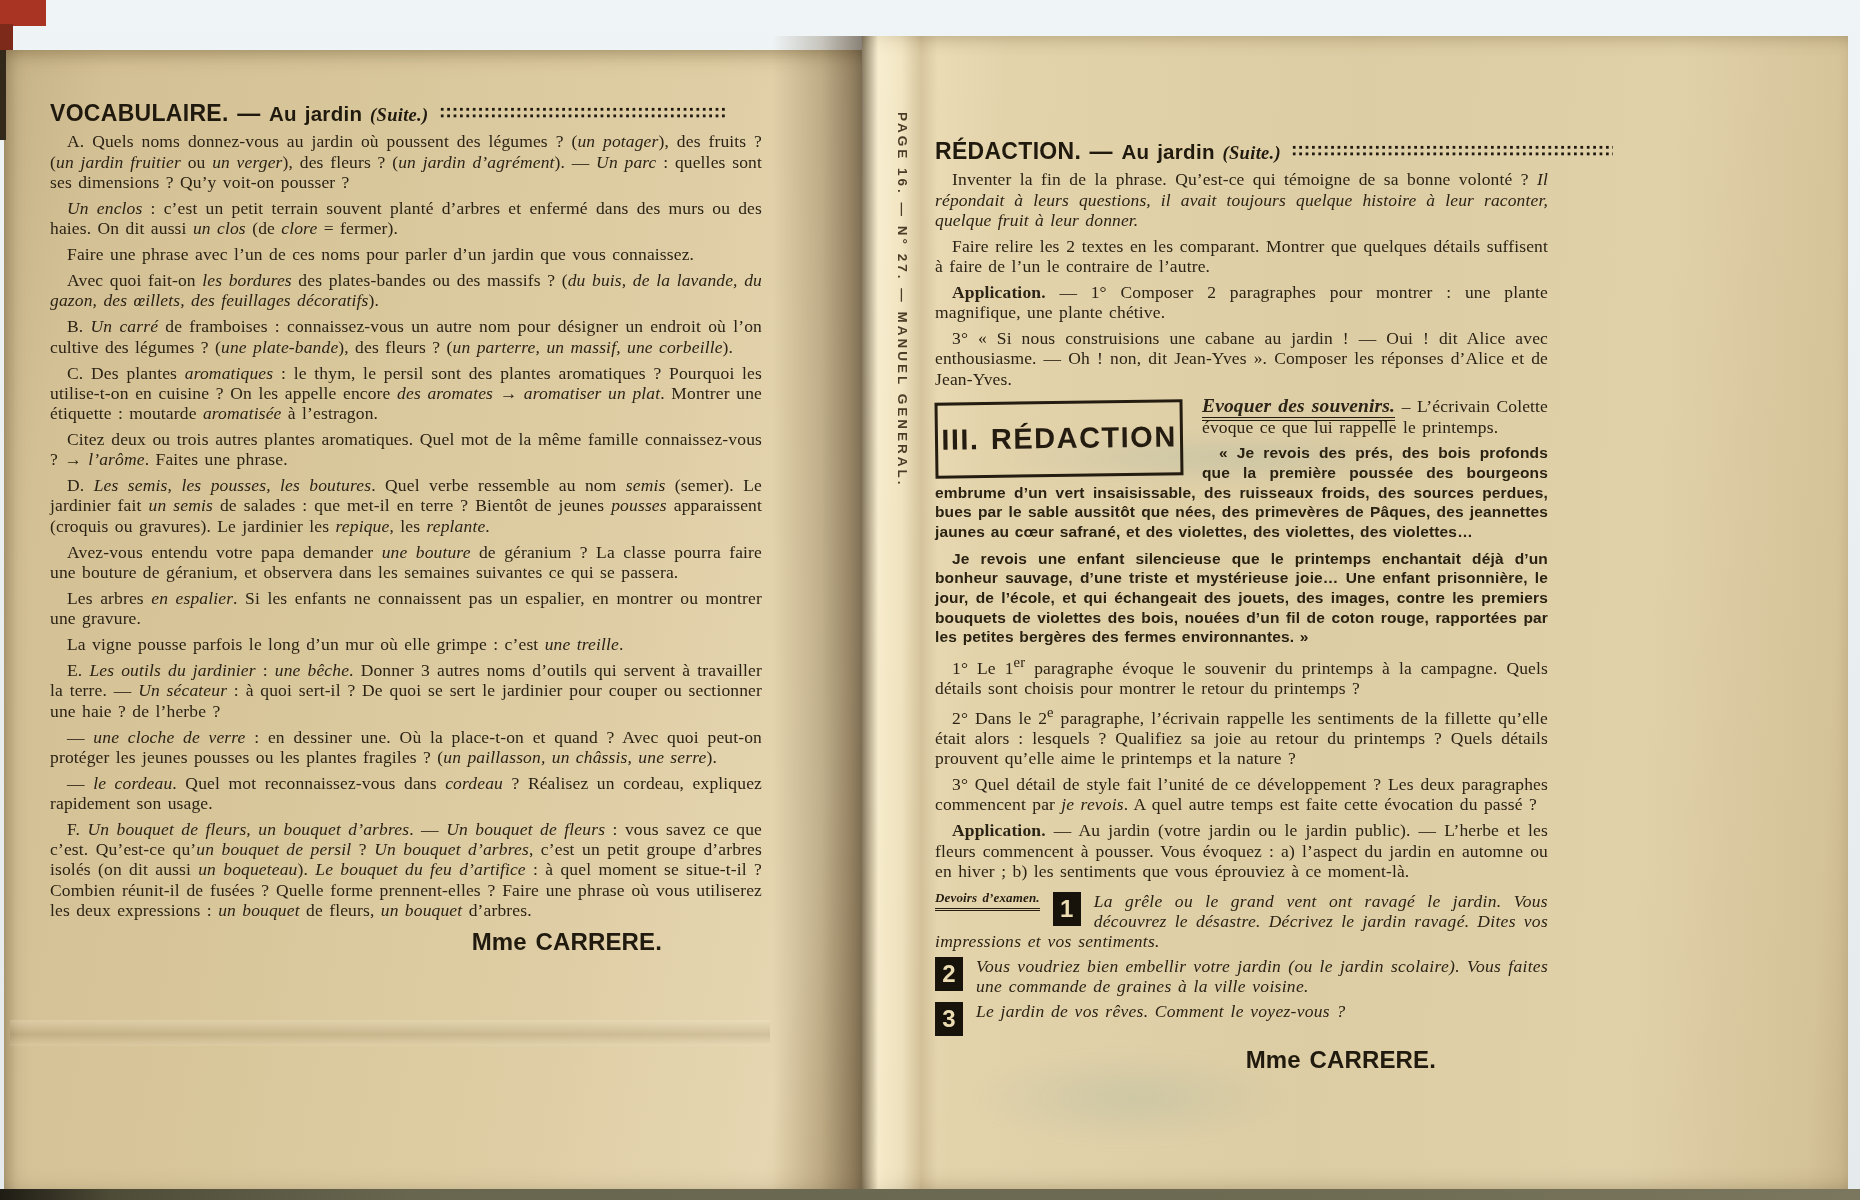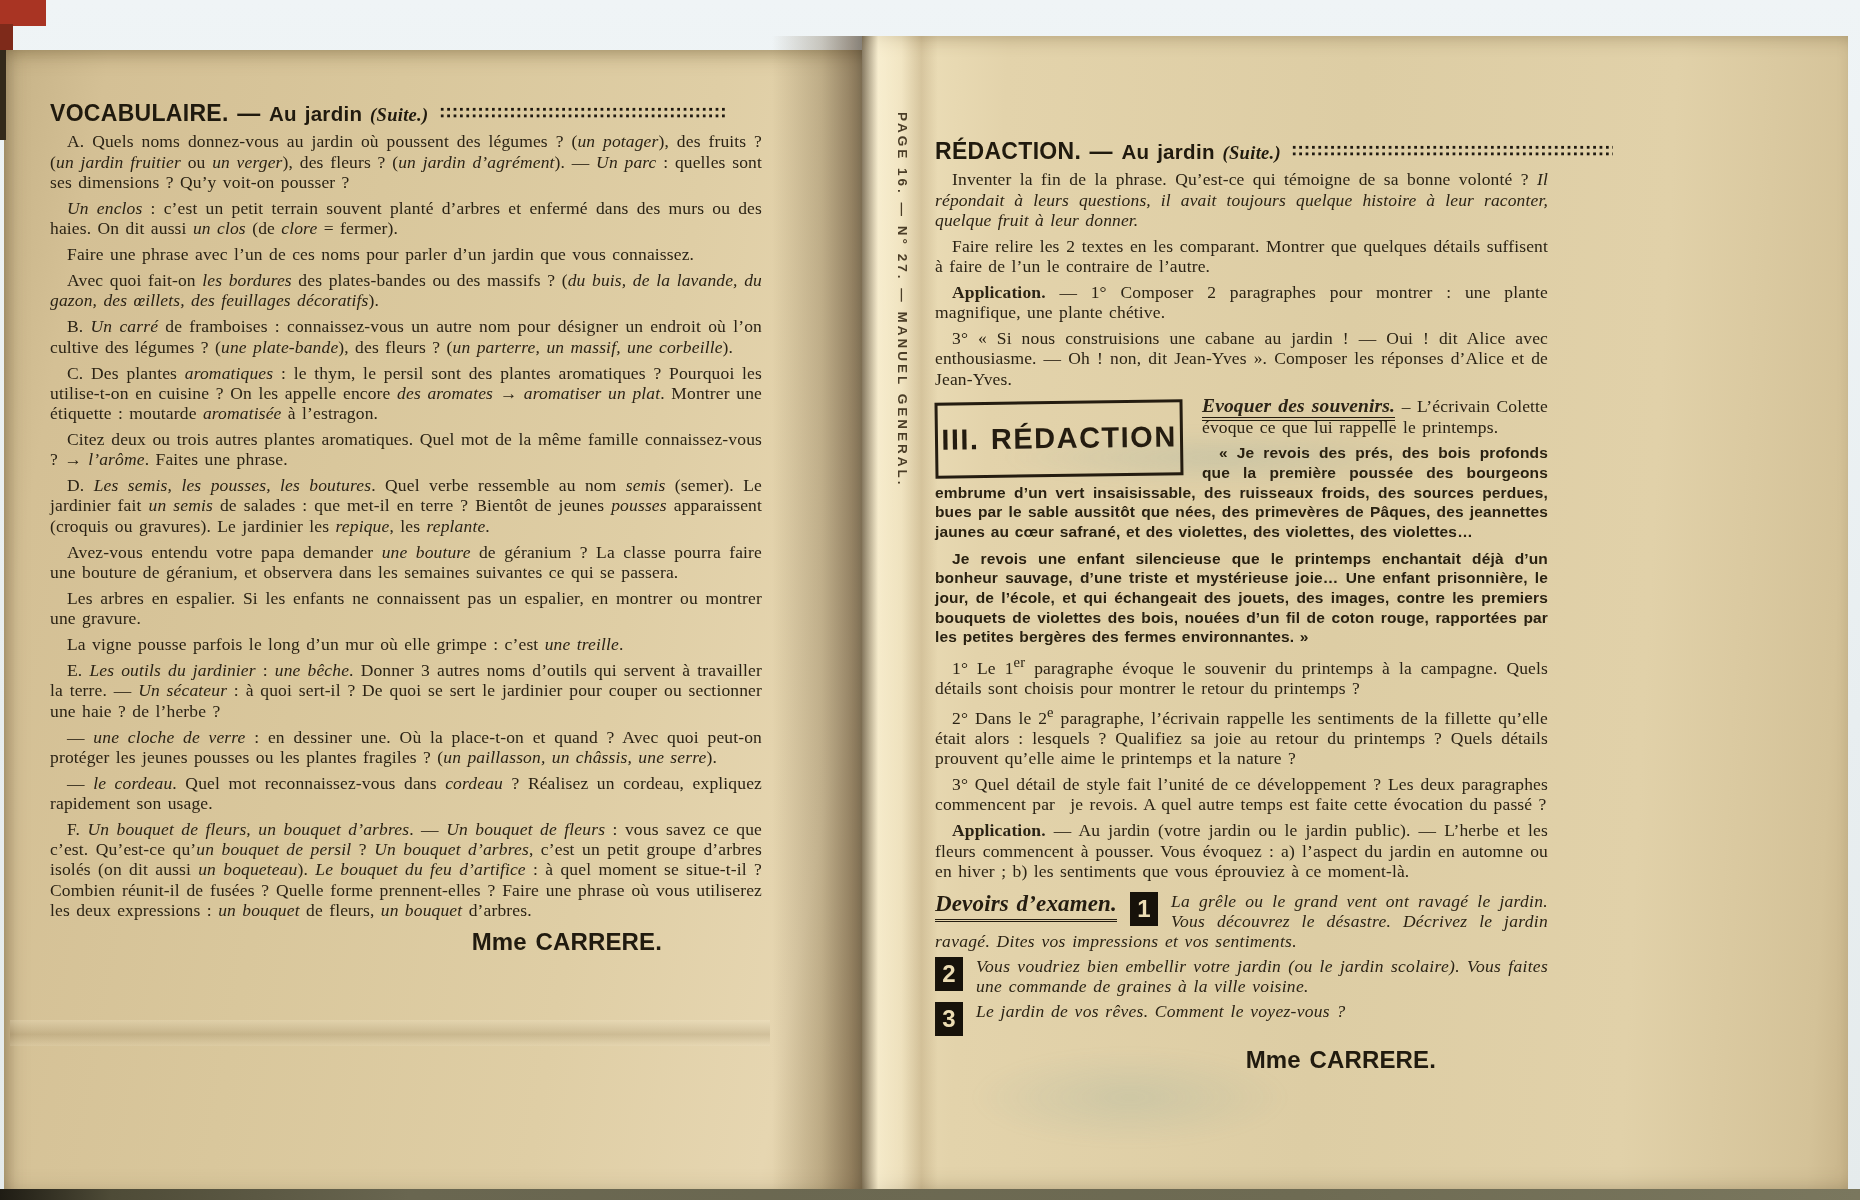--- a/index.html
+++ b/index.html
@@ -80,21 +80,21 @@
     display:flex; align-items:center; justify-content:center; margin:6px 19px 4px 0;
     font-family:"Liberation Sans",sans-serif; font-weight:bold; font-size:29px;
     letter-spacing:1.5px; color:#241c10; transform:rotate(-0.8deg); }
   .evoquer-para { margin:0 0 6px; text-indent:0; }
   .evoquer-head { font-weight:bold; font-style:italic; font-size:19.5px;
     border-bottom:4px double #241c10; padding-bottom:1px; }
   .quote { font-family:"Liberation Sans",sans-serif; font-weight:bold; font-size:15.5px;
            line-height:1.27; word-spacing:1.2px; margin:0 0 7px; text-indent:17px; color:#292111; }
 
   .devoirs-first { margin-top:10px; overflow:hidden; }
-  .devoirs-label { float:left; font-weight:bold; font-style:italic; font-size:23px;
+  .devoirs-label { float:left; font-weight:bold; font-style:italic; font-size:13px;
     border-bottom:3px double #241c10; padding-bottom:2px; margin-right:13px; color:#241c10; }
   .sq { float:left; background:#17120a; color:#ecdcb2; font-family:"Liberation Sans",sans-serif;
         font-weight:bold; font-size:24px; width:28px; height:34px; text-align:center;
         line-height:34px; margin:1px 13px 2px 0; }
   .devoir-text { font-style:italic; letter-spacing:.3px; }
   .devoir-item { overflow:hidden; margin-top:5px; }
 </style>
 </head>
 <body>
 
@@ -121,21 +121,21 @@
 
     <p class="para para-top"><span>A. Quels noms donnez-vous au jardin où poussent des légumes ? (</span><span style="font-style: italic;">un potager</span><span>), des fruits ? (</span><span style="font-style: italic;">un jardin fruitier</span><span> ou </span><span style="font-style: italic;">un verger</span><span>), des fleurs ? (</span><span style="font-style: italic;">un jardin d’agrément</span><span>). — </span><span style="font-style: italic;">Un parc</span><span> : quelles sont ses dimensions ? Qu’y voit-on pousser ?</span></p>
     <p class="para"><span style="font-style: italic;">Un enclos</span><span> : c’est un petit terrain souvent planté d’arbres et enfermé dans des murs ou des haies. On dit aussi </span><span style="font-style: italic;">un clos</span><span> (de </span><span style="font-style: italic;">clore</span><span> = fermer).</span></p>
     <p class="para"><span>Faire une phrase avec l’un de ces noms pour parler d’un jardin que vous connaissez.</span></p>
     <p class="para"><span>Avec quoi fait-on </span><span style="font-style: italic;">les bordures</span><span> des plates-bandes ou des massifs ? (</span><span style="font-style: italic;">du buis, de la lavande, du gazon, des œillets, des feuillages décoratifs</span><span>).</span></p>
     <p class="para para-top"><span>B. </span><span style="font-style: italic;">Un carré</span><span> de framboises : connaissez-vous un autre nom pour désigner un endroit où l’on cultive des légumes ? (</span><span style="font-style: italic;">une plate-bande</span><span>), des fleurs ? (</span><span style="font-style: italic;">un parterre, un massif, une corbeille</span><span>).</span></p>
     <p class="para para-top"><span>C. Des plantes </span><span style="font-style: italic;">aromatiques</span><span> : le thym, le persil sont des plantes aromatiques ? Pourquoi les utilise-t-on en cuisine ? On les appelle encore </span><span style="font-style: italic;">des aromates</span><span> → </span><span style="font-style: italic;">aromatiser un plat</span><span>. Montrer une étiquette : moutarde </span><span style="font-style: italic;">aromatisée</span><span> à l’estragon.</span></p>
     <p class="para"><span>Citez deux ou trois autres plantes aromatiques. Quel mot de la même famille connaissez-vous ? → </span><span style="font-style: italic;">l’arôme</span><span>. Faites une phrase.</span></p>
     <p class="para para-top"><span>D. </span><span style="font-style: italic;">Les semis, les pousses, les boutures</span><span>. Quel verbe ressemble au nom </span><span style="font-style: italic;">semis</span><span> (semer). Le jardinier fait </span><span style="font-style: italic;">un semis</span><span> de salades : que met-il en terre ? Bientôt de jeunes </span><span style="font-style: italic;">pousses</span><span> apparaissent (croquis ou gravures). Le jardinier les </span><span style="font-style: italic;">repique</span><span>, les </span><span style="font-style: italic;">replante</span><span>.</span></p>
     <p class="para"><span>Avez-vous entendu votre papa demander </span><span style="font-style: italic;">une bouture</span><span> de géranium ? La classe pourra faire une bouture de géranium, et observera dans les semaines suivantes ce qui se passera.</span></p>
-    <p class="para"><span>Les arbres </span><span style=" margin-top: 9px;">en espalier</span><span>. Si les enfants ne connaissent pas un espalier, en montrer ou montrer une gravure.</span></p>
+    <p class="para"><span>Les arbres </span><span style="font-style: italic; margin-top: 9px;">en espalier</span><span>. Si les enfants ne connaissent pas un espalier, en montrer ou montrer une gravure.</span></p>
     <p class="para"><span>La vigne pousse parfois le long d’un mur où elle grimpe : c’est </span><span style="font-style: italic;">une treille</span><span>.</span></p>
     <p class="para para-top"><span>E. </span><span style="font-style: italic;">Les outils du jardinier</span><span> : </span><span style="font-style: italic;">une bêche</span><span>. Donner 3 autres noms d’outils qui servent à travailler la terre. — </span><span style="font-style: italic;">Un sécateur</span><span> : à quoi sert-il ? De quoi se sert le jardinier pour couper ou sectionner une haie ? de l’herbe ?</span></p>
     <p class="para"><span>— </span><span style="font-style: italic;">une cloche de verre</span><span> : en dessiner une. Où la place-t-on et quand ? Avec quoi peut-on protéger les jeunes pousses ou les plantes fragiles ? (</span><span style="font-style: italic;">un paillasson, un châssis, une serre</span><span>).</span></p>
     <p class="para"><span>— </span><span style="font-style: italic;">le cordeau</span><span>. Quel mot reconnaissez-vous dans </span><span style="font-style: italic;">cordeau</span><span> ? Réalisez un cordeau, expliquez rapidement son usage.</span></p>
     <p class="para para-top"><span>F. </span><span style="font-style: italic;">Un bouquet de fleurs, un bouquet d’arbres</span><span>. — </span><span style="font-style: italic;">Un bouquet de fleurs</span><span> : vous savez ce que c’est. Qu’est-ce qu’</span><span style="font-style: italic;">un bouquet de persil</span><span> ? </span><span style="font-style: italic;">Un bouquet d’arbres</span><span>, c’est un petit groupe d’arbres isolés (on dit aussi </span><span style="font-style: italic;">un boqueteau</span><span>). </span><span style="font-style: italic;">Le bouquet du feu d’artifice</span><span> : à quel moment se situe-t-il ? Combien réunit-il de fusées ? Quelle forme prennent-elles ? Faire une phrase où vous utiliserez les deux expressions : </span><span style="font-style: italic;">un bouquet</span><span> de fleurs, </span><span style="font-style: italic;">un bouquet</span><span> d’arbres.</span></p>
 
     <div class="sig sig-left">Mme CARRERE.</div>
   </div>
 
   <div class="content content-right">
@@ -150,21 +150,21 @@
 
     <div class="box-redaction">III. RÉDACTION</div>
     <p class="para evoquer-para">
       <span class="evoquer-head">Evoquer des souvenirs.</span><span> – L’écrivain Colette évoque ce que lui rappelle le printemps.</span>
     </p>
     <p class="quote">« Je revois des prés, des bois profonds que la première poussée des bourgeons embrume d’un vert insaisissable, des ruisseaux froids, des sources perdues, bues par le sable aussitôt que nées, des primevères de Pâques, des jeannettes jaunes au cœur safrané, et des violettes, des violettes, des violettes…</p>
     <p class="quote">Je revois une enfant silencieuse que le printemps enchantait déjà d’un bonheur sauvage, d’une triste et mystérieuse joie… Une enfant prisonnière, le jour, de l’école, et qui échangeait des jouets, des images, contre les premiers bouquets de violettes des bois, nouées d’un fil de coton rouge, rapportées par les petites bergères des fermes environnantes. »</p>
 
     <p class="para q-para"><span>1° Le 1</span><sup>er</sup><span> paragraphe évoque le souvenir du printemps à la campagne. Quels détails sont choisis pour montrer le retour du printemps ?</span></p>
     <p class="para q-para"><span>2° Dans le 2</span><sup>e</sup><span> paragraphe, l’écrivain rappelle les sentiments de la fillette qu’elle était alors : lesquels ? Qualifiez sa joie au retour du printemps ? Quels détails prouvent qu’elle aime le printemps et la nature ?</span></p>
-    <p class="para q-para"><span>3° Quel détail de style fait l’unité de ce développement ? Les deux paragraphes commencent par </span><span style=" margin-left: 9px;">je revois</span><span>. A quel autre temps est faite cette évocation du passé ?</span></p>
+    <p class="para q-para"><span>3° Quel détail de style fait l’unité de ce développement ? Les deux paragraphes commencent par </span><span style="font-style: italic;">je revois</span><span>. A quel autre temps est faite cette évocation du passé ?</span></p>
 
     <p class="para para-top"><span style="font-weight: bold;">Application.</span><span> — Au jardin (votre jardin ou le jardin public). — L’herbe et les fleurs commencent à pousser. Vous évoquez : a) l’aspect du jardin en automne ou en hiver ; b) les sentiments que vous éprouviez à ce moment-là.</span></p>
 
     <div class="devoirs-first">
       <span class="devoirs-label">Devoirs d’examen.</span>
       <span class="sq">1</span>
       <span class="devoir-text">La grêle ou le grand vent ont ravagé le jardin. Vous découvrez le désastre. Décrivez le jardin ravagé. Dites vos impressions et vos sentiments.</span>
     </div>
     <div class="devoir-item">
       <span class="sq">2</span>

